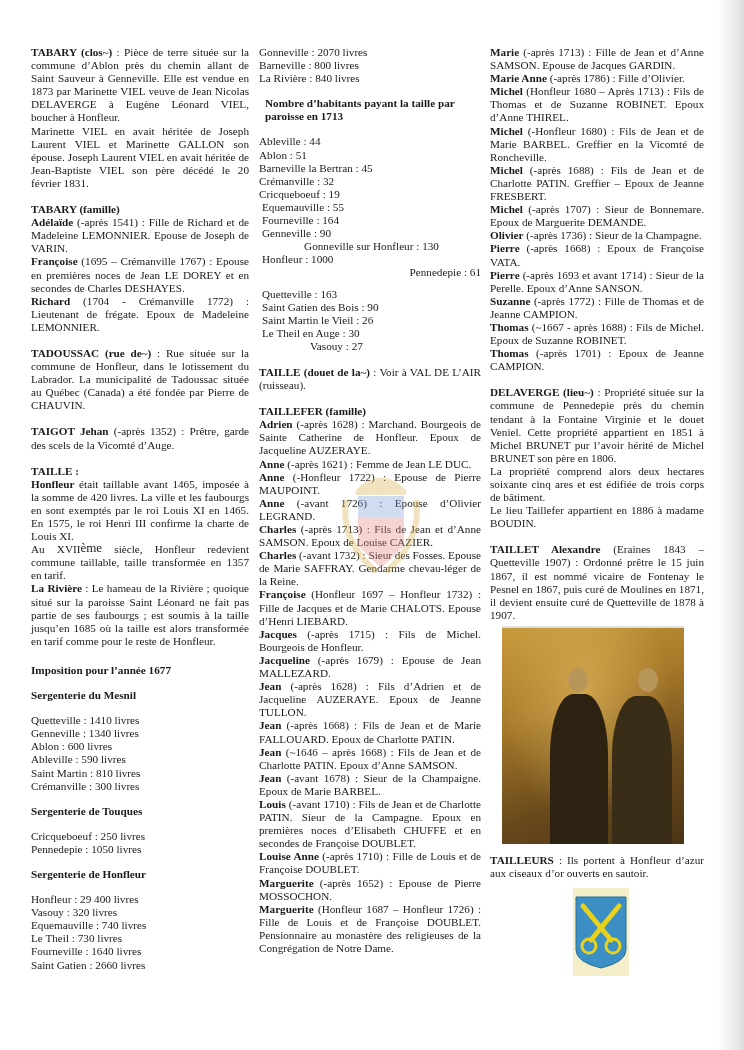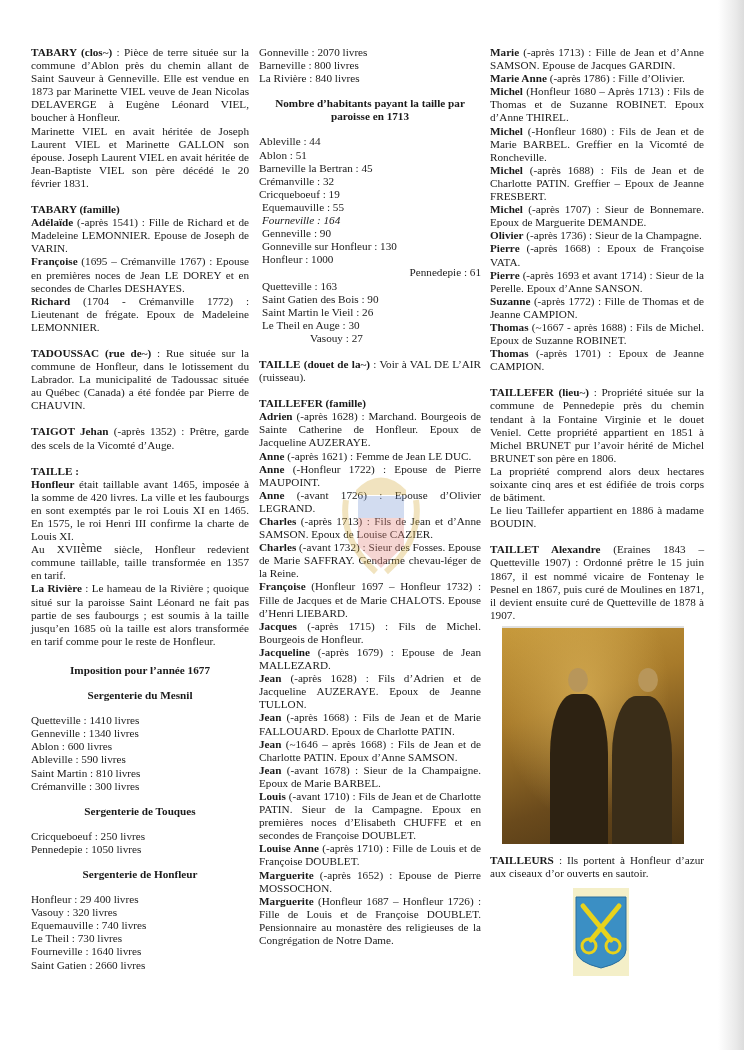--- a/index.html
+++ b/index.html
@@ -11,21 +11,21 @@
     position:absolute; top:0; right:0; width:26px; height:1050px;
     background:linear-gradient(to right, rgba(255,255,255,0) 0%, #e9e9e9 70%, #dcdcdc 100%);
   }
   .col { position:absolute; top:46px; font-size:11.2px; line-height:13.1px; text-align:justify; }
   .col1 { left:31px; width:218px; }
   .col2 { left:259px; width:222px; }
   .col3 { left:490px; width:214px; }
   .entry { margin:0 0 13px 0; }
   .p { margin:0; }
   b { font-weight:bold; }
-  .center-h { text-align:center; font-weight:bold; margin:12px 0 12px 0; }
+  .center-h { text-align:left; font-weight:bold; margin:12px 0 12px 0; }
   .list { margin:0; padding:0; list-style:none; text-align:left; }
   .list li { margin:0; }
   .sup { font-size:13px; vertical-align:top; position:relative; top:-2px; }
   .photo {
     position:absolute; left:502px; top:626px; width:182px; height:216px;
     background:
       radial-gradient(ellipse at 45% 30%, rgba(220,180,90,0.7), rgba(0,0,0,0) 60%),
       linear-gradient(160deg, #c79a3c 0%, #a77a2a 35%, #6a4a1c 70%, #4a3414 100%);
     border-top:2px solid #e0e0e0;
   }
@@ -112,26 +112,26 @@
   </ul>
 
   <div class="center-h" style="padding:0 6px;">Nombre d’habitants payant la taille par paroisse en 1713</div>
   <ul class="list">
     <li>Ableville : 44</li>
     <li>Ablon : 51</li>
     <li>Barneville la Bertran : 45</li>
     <li>Crémanville : 32</li>
     <li>Cricqueboeuf : 19</li>
     <li style="padding-left:3px;">Equemauville : 55</li>
-    <li style="padding-left:3px;font-style:italic;">Fourneville : 164</li>
+    <li style="padding-left:3px;">Fourneville : 164</li>
     <li style="padding-left:3px;">Genneville : 90</li>
-    <li style="padding-left:3px;">Gonneville sur Honfleur : 130</li>
+    <li style="padding-left:3px;text-align:center;">Gonneville sur Honfleur : 130</li>
     <li style="padding-left:3px;">Honfleur : 1000</li>
     <li style="padding-left:3px;text-align:right;">Pennedepie : 61</li>
-    <li style="padding-left:3px;">Quetteville : 163</li>
+    <li style="padding-left:3px;margin-top:8px;">Quetteville : 163</li>
     <li style="padding-left:3px;">Saint Gatien des Bois : 90</li>
     <li style="padding-left:3px;">Saint Martin le Vieil : 26</li>
     <li style="padding-left:3px;">Le Theil en Auge : 30</li>
     <li style="padding-left:3px;margin-left:48px;">Vasouy : 27</li>
   </ul>
 
   <div class="entry" style="margin-top:13px;">
     <p class="p"><b>TAILLE (douet de la~)</b><span> : Voir à VAL DE L’AIR (ruisseau).</span></p>
   </div>
 
@@ -175,21 +175,21 @@
     <p class="p"><b>Michel</b><span> (-après 1707) : Sieur de Bonnemare. Epoux de Marguerite DEMANDE.</span></p>
     <p class="p"><b>Olivier</b><span> (-après 1736) : Sieur de la Champagne.</span></p>
     <p class="p"><b>Pierre</b><span> (-après 1668) : Epoux de Françoise VATA.</span></p>
     <p class="p"><b>Pierre</b><span> (-après 1693 et avant 1714) : Sieur de la Perelle. Epoux d’Anne SANSON.</span></p>
     <p class="p"><b>Suzanne</b><span> (-après 1772) : Fille de Thomas et de Jeanne CAMPION.</span></p>
     <p class="p"><b>Thomas</b><span> (~1667 - après 1688) : Fils de Michel. Epoux de Suzanne ROBINET.</span></p>
     <p class="p"><b>Thomas</b><span> (-après 1701) : Epoux de Jeanne CAMPION.</span></p>
   </div>
 
   <div class="entry">
-    <p class="p"><b>TAILLEFER (lieu~)</b><span> : Propriété située sur la commune de Pennedepie près du chemin tendant à la Fontaine Virginie et le douet Veniel. Cette propriété appartient en 1851 à Michel BRUNET pur l’avoir hérité de Michel BRUNET son père en 1806.</span></p>
+    <p class="p"><b>DELAVERGE (lieu~)</b><span> : Propriété située sur la commune de Pennedepie près du chemin tendant à la Fontaine Virginie et le douet Veniel. Cette propriété appartient en 1851 à Michel BRUNET pur l’avoir hérité de Michel BRUNET son père en 1806.</span></p>
     <p class="p">La propriété comprend alors deux hectares soixante cinq ares et est édifiée de trois corps de bâtiment.</p>
     <p class="p">Le lieu Taillefer appartient en 1886 à madame BOUDIN.</p>
   </div>
 
   <div class="entry">
     <p class="p"><b>TAILLET Alexandre</b><span> (Eraines 1843 – Quetteville 1907) : Ordonné prêtre le 15 juin 1867, il est nommé vicaire de Fontenay le Pesnel en 1867, puis curé de Moulines en 1871, il devient ensuite curé de Quetteville de 1878 à 1907.</span></p>
   </div>
 
   <div class="entry" style="position:absolute; top:808px; left:0; width:214px;">
     <p class="p"><b>TAILLEURS</b><span> : Ils portent à Honfleur d’azur aux ciseaux d’or ouverts en sautoir.</span></p>

